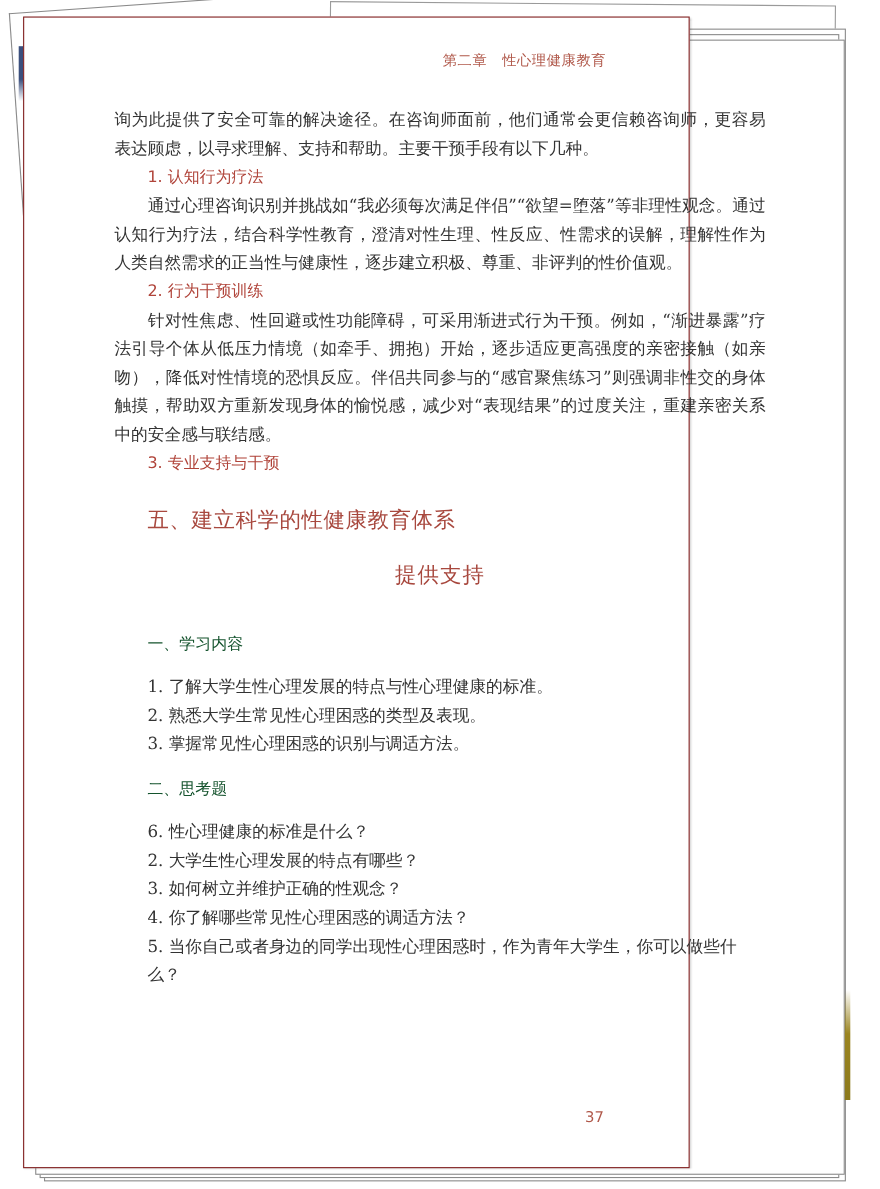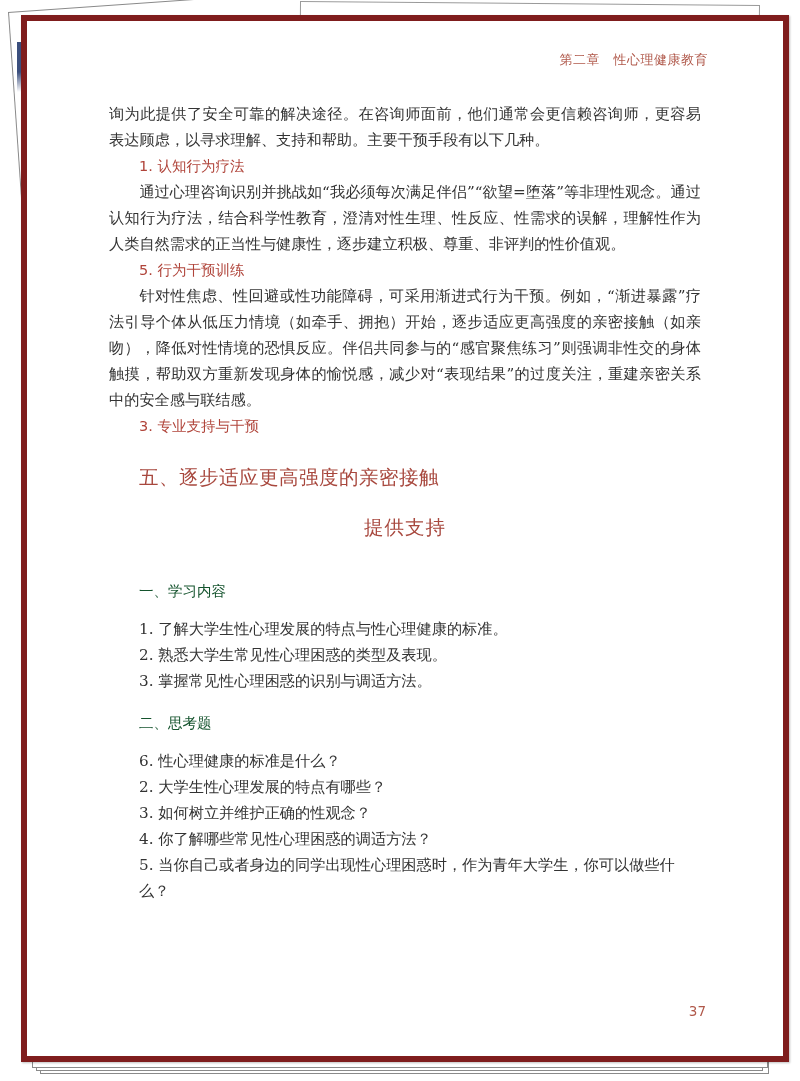--- a/index.html
+++ b/index.html
@@ -44,23 +44,23 @@
     }
     .gold-sliver {
       position: absolute;
       left: 768px; top: 900px;
       width: 5px; height: 100px;
       background: linear-gradient(180deg, rgba(150,130,30,0) 0%, #9a8420 40%, #8c7a1c 100%);
     }
     .main-page {
       position: absolute;
       left: 21px; top: 15px;
-      width: 768px; height: 1047px;
+      width: 606px; height: 1047px;
       background: #ffffff;
-      border: 6px solid #7f1d1d;
+      border: 1px solid #7f1d1d;
       box-sizing: border-box;
       box-shadow: 1px 1px 2px rgba(0,0,0,0.25);
     }
     .running-header {
       position: absolute;
       right: 75px;
       top: 30px;
       font-family: "DejaVu Sans", "Liberation Sans", sans-serif;
       font-size: 13px;
       color: #b0584a;
@@ -150,26 +150,26 @@
 
   <div class="running-header">第二章　性心理健康教育</div>
 
   <div class="content">
 
     <p>询为此提供了安全可靠的解决途径。在咨询师面前，他们通常会更信赖咨询师，更容易表达顾虑，以寻求理解、支持和帮助。主要干预手段有以下几种。</p>
 
     <div class="sub-heading">1. 认知行为疗法</div>
     <p class="indent">通过心理咨询识别并挑战如“我必须每次满足伴侣”“欲望=堕落”等非理性观念。通过认知行为疗法，结合科学性教育，澄清对性生理、性反应、性需求的误解，理解性作为人类自然需求的正当性与健康性，逐步建立积极、尊重、非评判的性价值观。</p>
 
-    <div class="sub-heading">5. 行为干预训练</div>
+    <div class="sub-heading">2. 行为干预训练</div>
     <p class="indent">针对性焦虑、性回避或性功能障碍，可采用渐进式行为干预。例如，“渐进暴露”疗法引导个体从低压力情境（如牵手、拥抱）开始，逐步适应更高强度的亲密接触（如亲吻），降低对性情境的恐惧反应。伴侣共同参与的“感官聚焦练习”则强调非性交的身体触摸，帮助双方重新发现身体的愉悦感，减少对“表现结果”的过度关注，重建亲密关系中的安全感与联结感。</p>
 
     <div class="sub-heading">3. 专业支持与干预</div>
 
-    <div class="section-heading">五、逐步适应更高强度的亲密接触</div>
+    <div class="section-heading">五、建立科学的性健康教育体系</div>
 
     <div class="summary-title">提供支持</div>
 
     <div class="summary-sub first">一、学习内容</div>
     <ul class="num-list">
       <li>1. 了解大学生性心理发展的特点与性心理健康的标准。</li>
       <li>2. 熟悉大学生常见性心理困惑的类型及表现。</li>
       <li>3. 掌握常见性心理困惑的识别与调适方法。</li>
     </ul>
 

